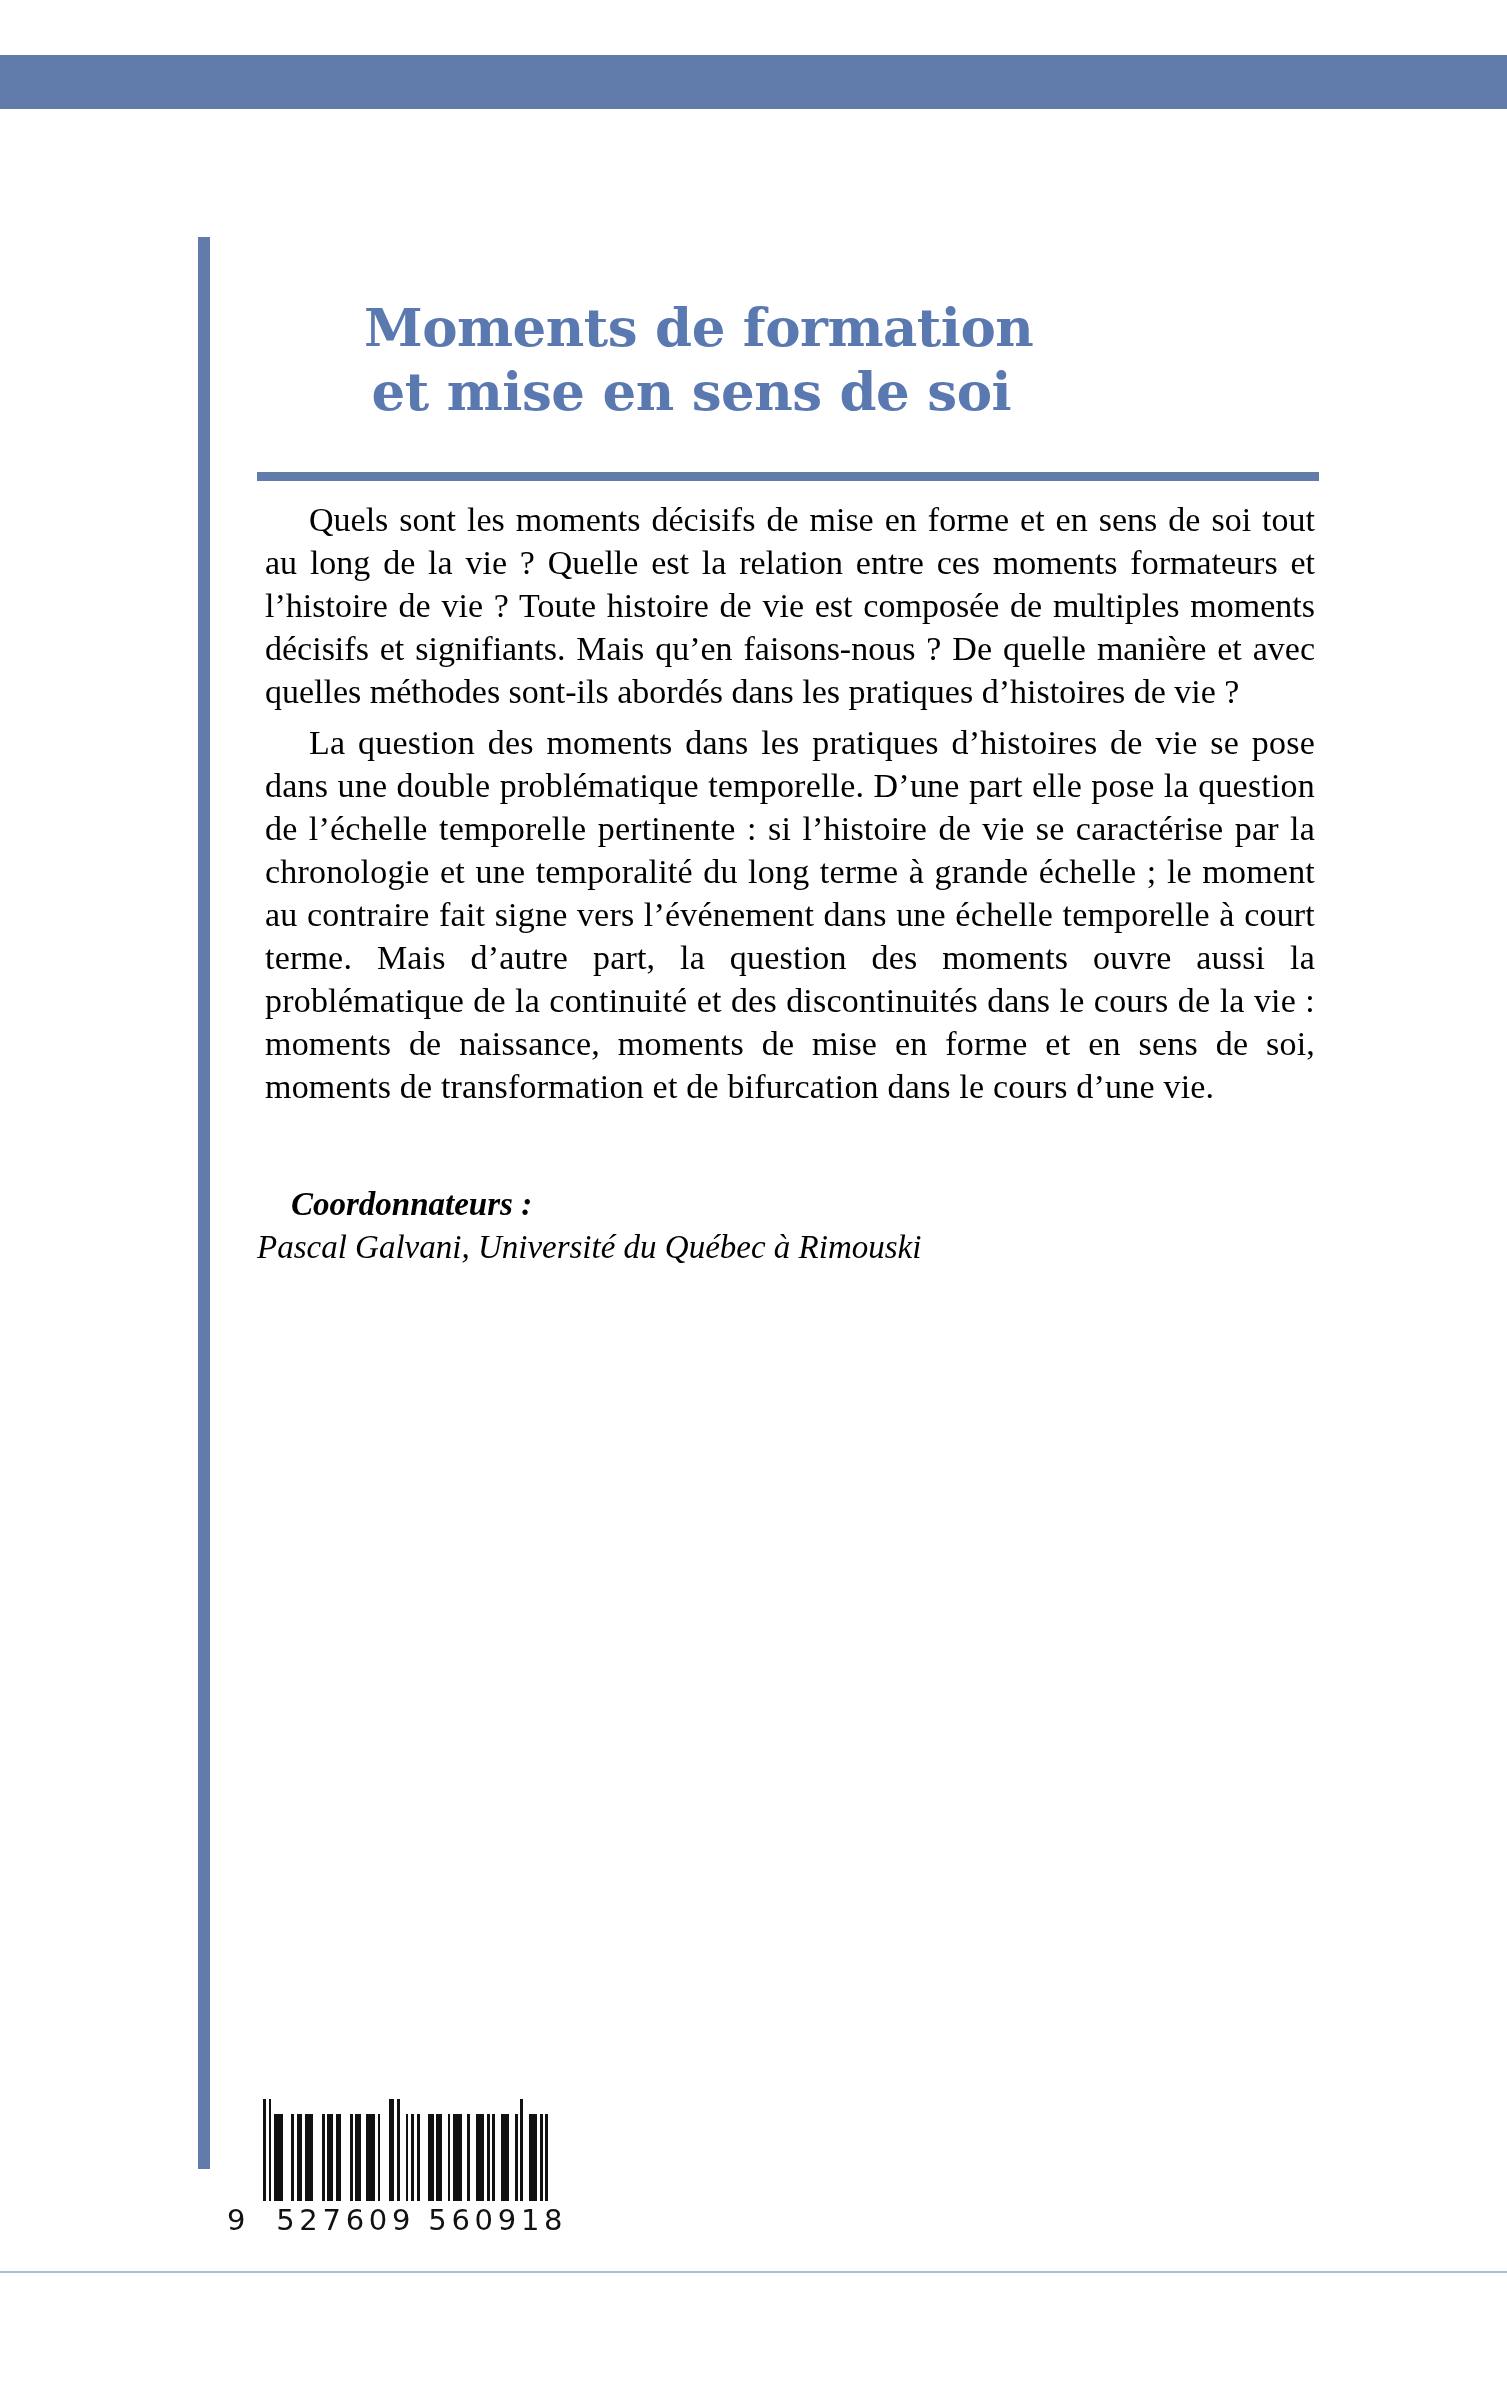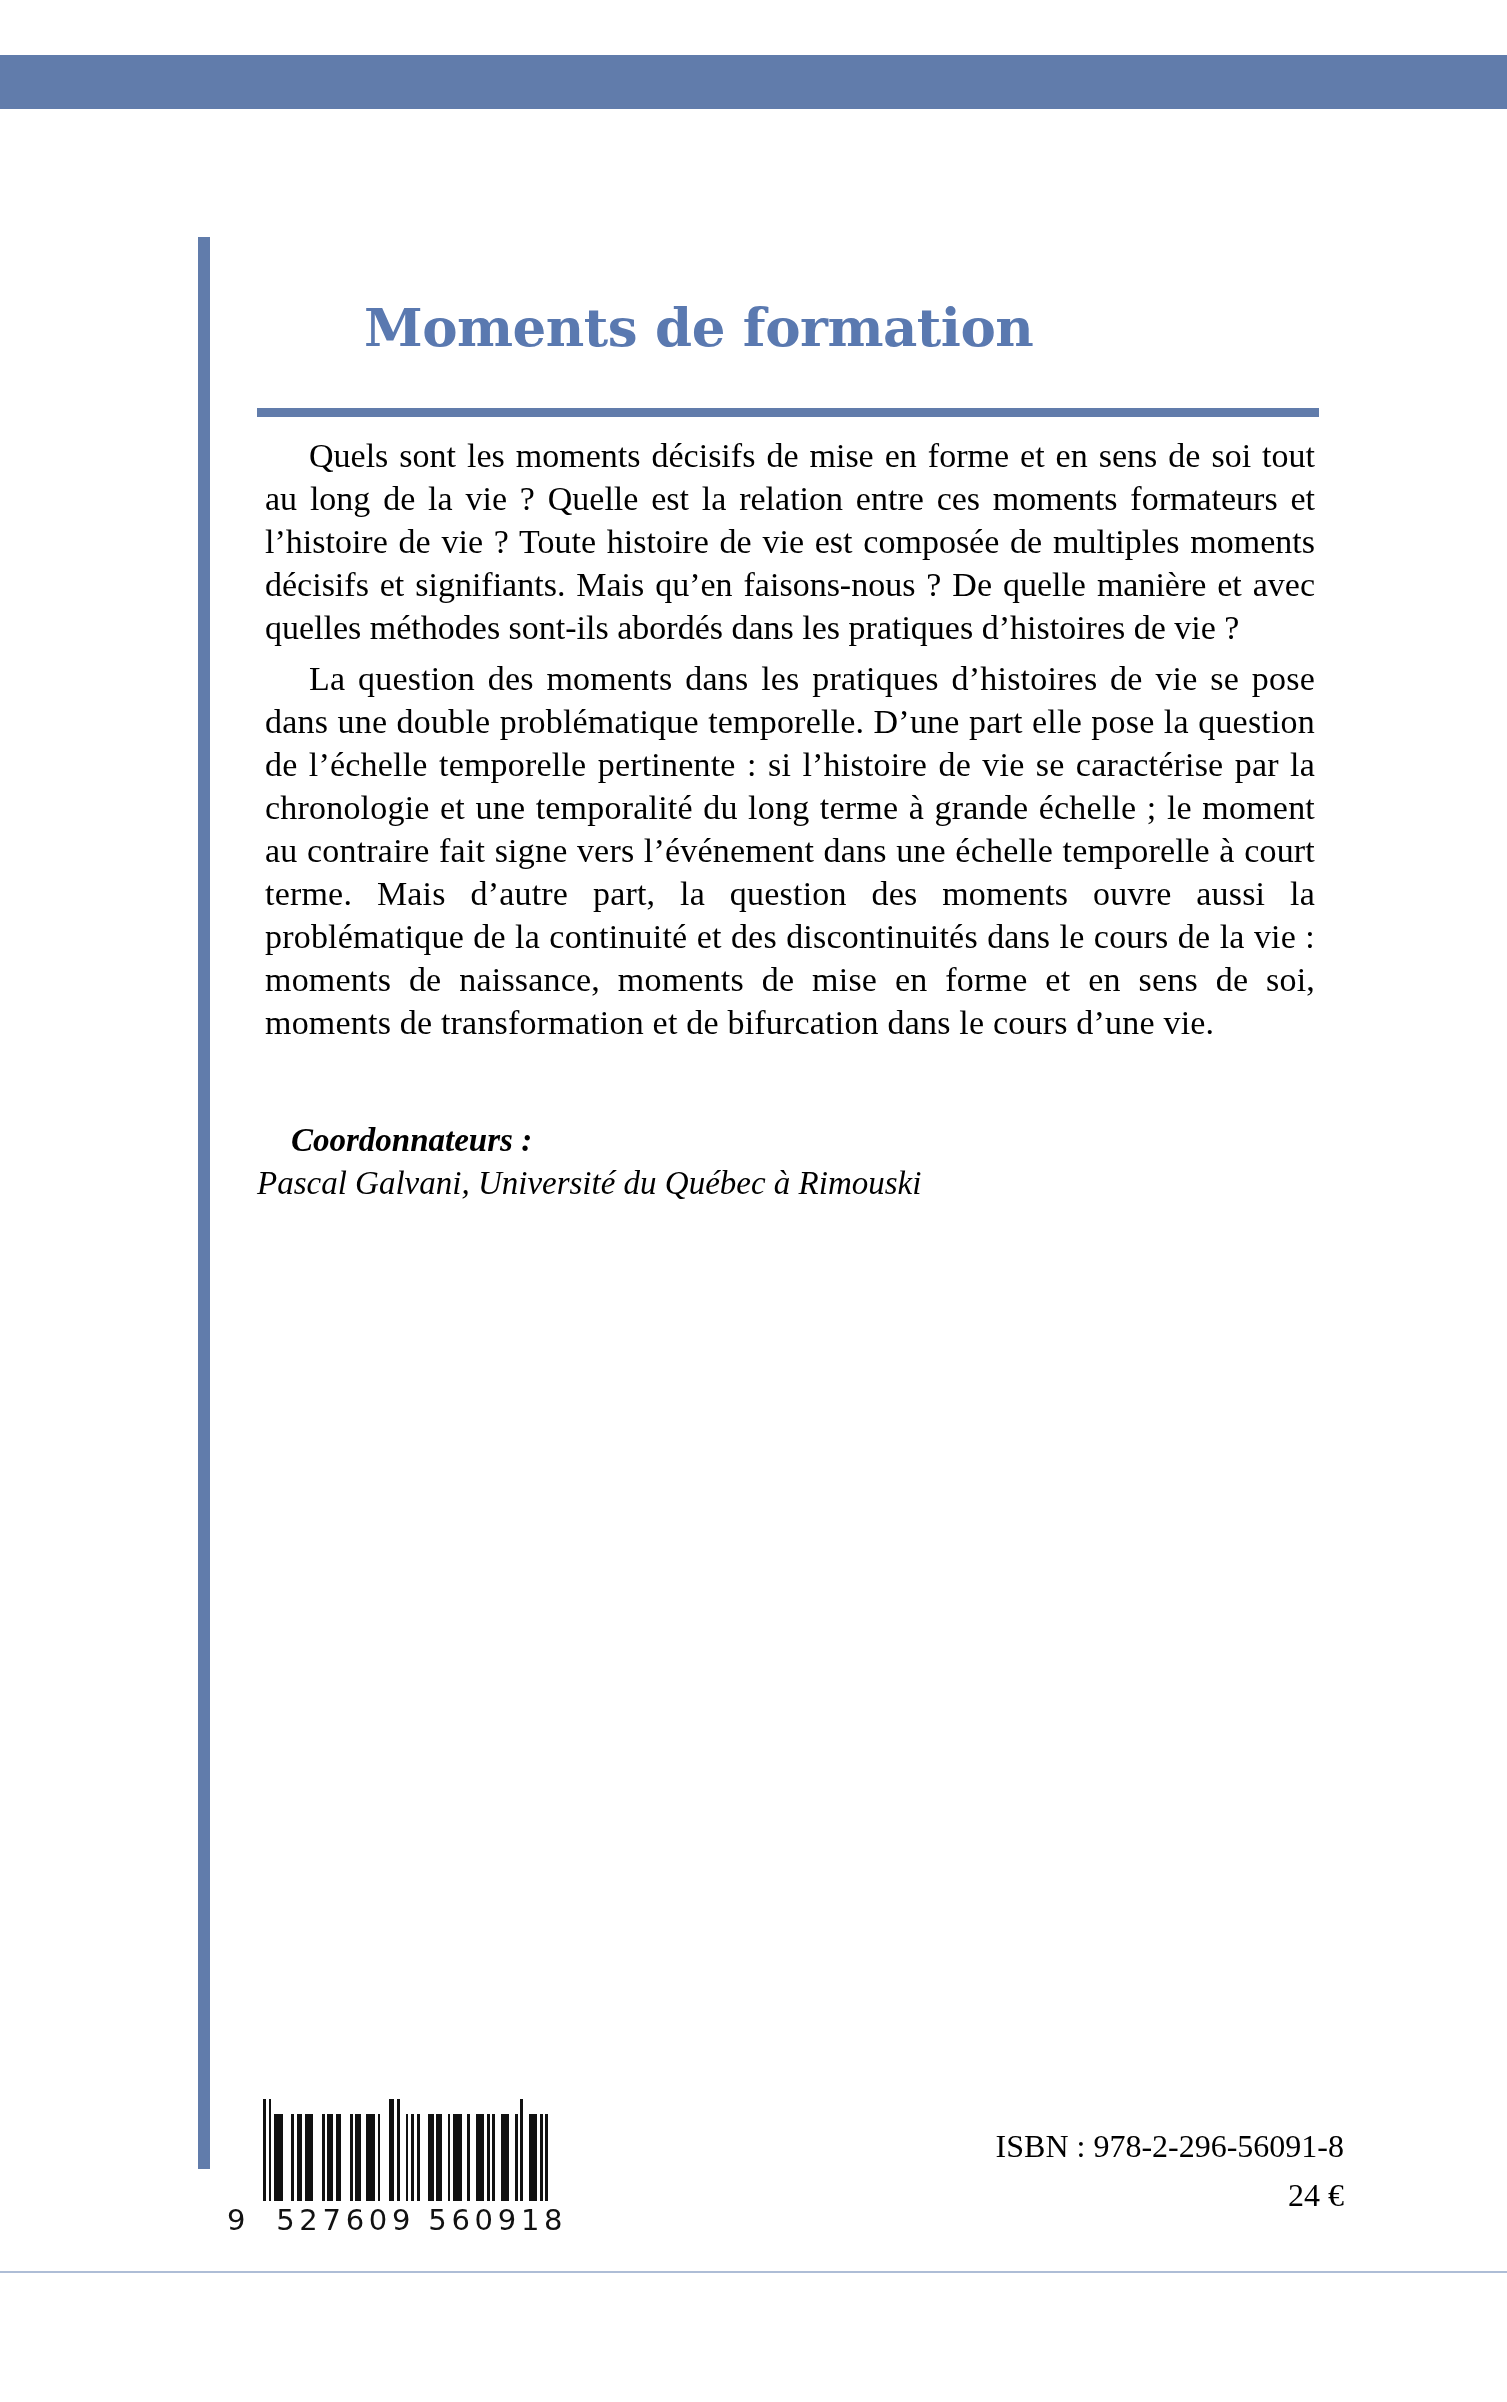--- a/index.html
+++ b/index.html
@@ -179,20 +179,21 @@
 </head>
 <body>
 
 <div id="top-band"></div>
 <div id="left-rule"></div>
 
 <div id="content">
 
   <div id="title-block">
     <div class="title-line">Moments de formation</div>
+    <div class="title-line second">et mise en sens de soi</div>
   </div>
 
   <div id="title-rule"></div>
 
   <div id="description">
     <p>Quels sont les moments décisifs de mise en forme et en sens de soi tout au long de la vie ? Quelle est la relation entre ces moments formateurs et l’histoire de vie ? Toute histoire de vie est composée de multiples moments décisifs et signifiants. Mais qu’en faisons-nous ? De quelle manière et avec quelles méthodes sont-ils abordés dans les pratiques d’histoires de vie ?</p>
     <p class="spaced">La question des moments dans les pratiques d’histoires de vie se pose dans une double problématique temporelle. D’une part elle pose la question de l’échelle temporelle pertinente : si l’histoire de vie se caractérise par la chronologie et une temporalité du long terme à grande échelle ; le moment au contraire fait signe vers l’événement dans une échelle temporelle à court terme. Mais d’autre part, la question des moments ouvre aussi la problématique de la continuité et des discontinuités dans le cours de la vie : moments de naissance, moments de mise en forme et en sens de soi, moments de transformation et de bifurcation dans le cours d’une vie.</p>
   </div>
 
   <div id="coordinators">
@@ -310,21 +311,17 @@
         <i style="width: 2.8px; height: 87px; background: transparent;"></i>
         <i style="width: 2.8px; height: 87px; background: rgb(17, 17, 17);"></i>
       </div>
     <div id="barcode-digits">
       <span class="d-lead">9</span>
       <span class="d-left">527609</span>
       <span class="d-right">560918</span>
     </div>
   </div>
 
-  <div id="isbn-block">
-    <div>ISBN : 978-2-296-56091-8</div>
-    <div>24 €</div>
-  </div>
 
 </div>
 
 <div id="bottom-hairline"></div>
 
 
 </body></html>

